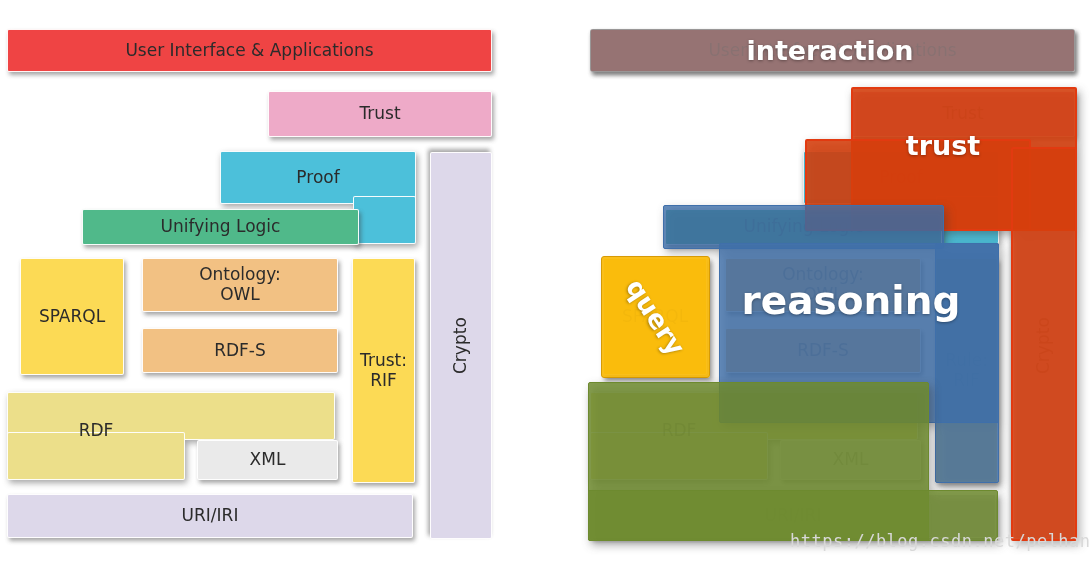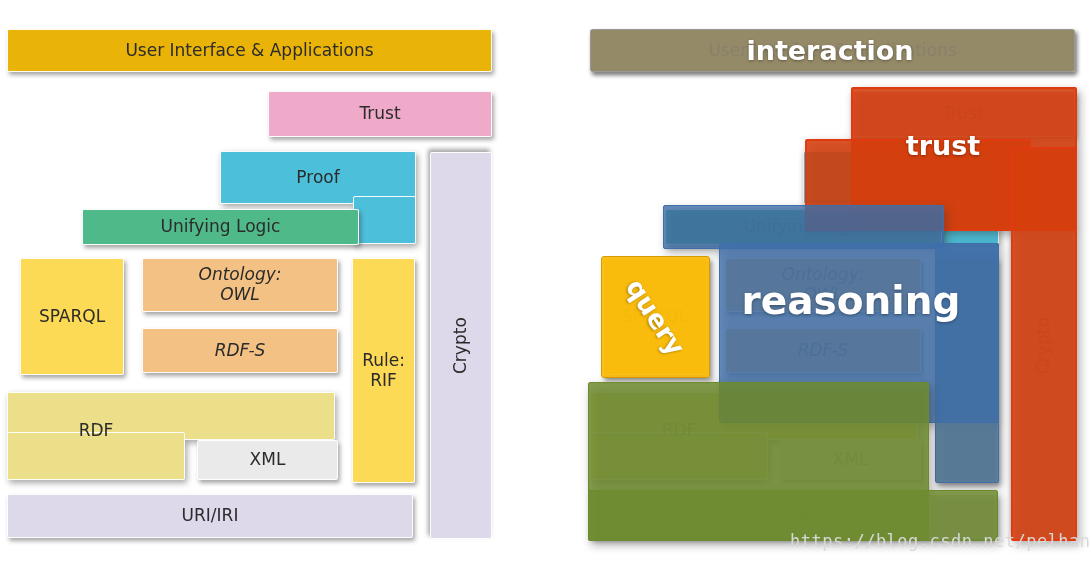--- a/index.html
+++ b/index.html
@@ -22,26 +22,26 @@
     box-shadow:2px 3px 4px rgba(60,60,60,.45);
     display:flex;align-items:center;justify-content:center;
     text-align:center;
     color:#2b2b2b;
     font-size:17px;
     line-height:1.15;
     white-space:pre-line;
   }
 
   
-  .c-ui     {background:#eab308;}
+  .c-ui     {background:#ef4444;}
   .c-trust  {background:#eeaac8;}
   .c-proof  {background:#4cc0da;}
   .c-logic  {background:#50b98a;}
   .c-sparql {background:#fcda55;}
-  .c-onto   {background:#f2c183;font-style:italic;}
+  .c-onto   {background:#f2c183;}
   .c-rule   {background:#fcda55;}
   .c-rdf    {background:#ecdf8a;}
   .c-xml    {background:#eaeaea;}
   .c-uri    {background:#ddd8ea;}
   .c-crypto {background:#ddd8ea;}
 
   .vert{writing-mode:vertical-rl;transform:rotate(180deg);}
 
   
   .lwrap{position:absolute;filter:drop-shadow(2px 3px 3px rgba(60,60,60,.45));}
@@ -101,21 +101,21 @@
 
   <div class="blk c-logic" style="left:82px;top:209px;width:277px;height:36px;">Unifying Logic</div>
 
   <div class="blk c-sparql" style="left:20px;top:258px;width:104px;height:117px;">SPARQL</div>
 
   <div class="blk c-onto" style="left:142px;top:258px;width:196px;height:54px;">Ontology:
 OWL</div>
 
   <div class="blk c-onto" style="left:142px;top:328px;width:196px;height:45px;">RDF-S</div>
 
-  <div class="blk c-rule" style="left:352px;top:258px;width:63px;height:225px;">Rule:
+  <div class="blk c-rule" style="left:352px;top:258px;width:63px;height:225px;">Trust:
 RIF</div>
 
   <div class="lwrap" style="left:7px;top:392px;width:328px;height:88px;">
     <i class="c-rdf" style="left:0;top:0;width:328px;height:48px;"></i>
     <i class="c-rdf" style="left:0;top:40px;width:178px;height:48px;"></i>
     <span style="left:0;top:14px;width:178px;height:50px;">RDF</span>
   </div>
 
   <div class="blk c-xml" style="left:197px;top:440px;width:141px;height:40px;">XML</div>
 

